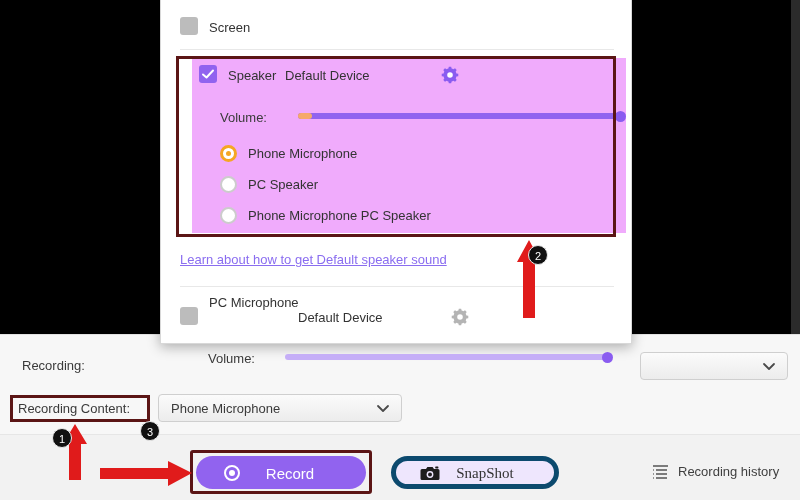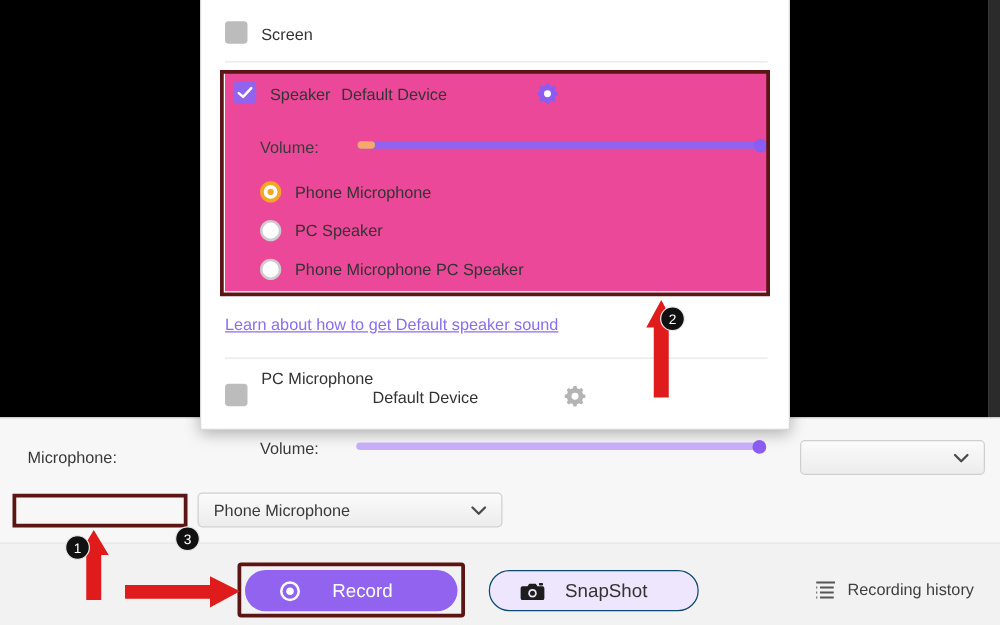--- a/index.html
+++ b/index.html
@@ -139,25 +139,25 @@
     transform: translateY(-50%);
     text-align: center;
     padding-left: 18px;
     box-sizing: border-box;
   }
   .btn-snapshot {
     position: absolute;
     left: 391px; top: 456px;
     width: 168px; height: 33px;
     background: #eee6fd;
-    border: 1px solid #0c4a6e;
+    border: 5px solid #0c4a6e;
     border-radius: 17px;
     color: #333333;
     font-size: 15px;
-    font-family: Liberation Sans, sans-serif;
+    font-family: Liberation Serif, serif;
     cursor: pointer;
     box-sizing: border-box;
   }
   .btn-snapshot .cam-icon {
     position: absolute;
     left: 24px; top: 50%;
     transform: translateY(-50%);
     width: 20px; height: 16px;
   }
   .btn-snapshot .snap-label {
@@ -209,23 +209,23 @@
     color: #333333;
     white-space: nowrap;
   }
   .divider {
     position: absolute;
     height: 1px;
     background: #e8e8e8;
   }
   .speaker-panel {
     position: absolute;
-    left: 19px; top: 59px;
+    left: 31px; top: 59px;
     width: 434px; height: 175px;
-    background: #ec4899;
+    background: #f0abfc;
     box-sizing: border-box;
   }
   .gear-btn {
     position: absolute;
     width: 18px; height: 18px;
     cursor: pointer;
   }
   .volume-label {
     position: absolute;
     font-size: 13px;
@@ -298,31 +298,32 @@
 </head>
 <body>
 
 <div id="root">
 
   <div class="preview-black"></div>
   <div class="preview-right-strip"></div>
 
   <div class="settings-bar"></div>
 
-  <div class="label-resolution">Microphone:</div>
+  <div class="label-resolution">Recording:</div>
 
   <div class="dropdown" id="dd-resolution">
     <span class="dd-text"></span>
     <span class="dd-chevron">
       <svg viewBox="0 0 16 16" width="16" height="16">
         <polyline points="3,6 8,11 13,6" fill="none" stroke="#4a4a4a" stroke-width="1.8" stroke-linecap="round" stroke-linejoin="round"></polyline>
       </svg>
     </span>
   </div>
 
+  <div class="label-recording-content">Recording Content:</div>
   <div class="hl-box" id="hl-recording-content-label"></div>
 
   <div class="dropdown" id="dd-recording-content">
     <span class="dd-text">Phone Microphone</span>
     <span class="dd-chevron">
       <svg viewBox="0 0 16 16" width="16" height="16">
         <polyline points="3,6 8,11 13,6" fill="none" stroke="#4a4a4a" stroke-width="1.8" stroke-linecap="round" stroke-linejoin="round"></polyline>
       </svg>
     </span>
   </div>

